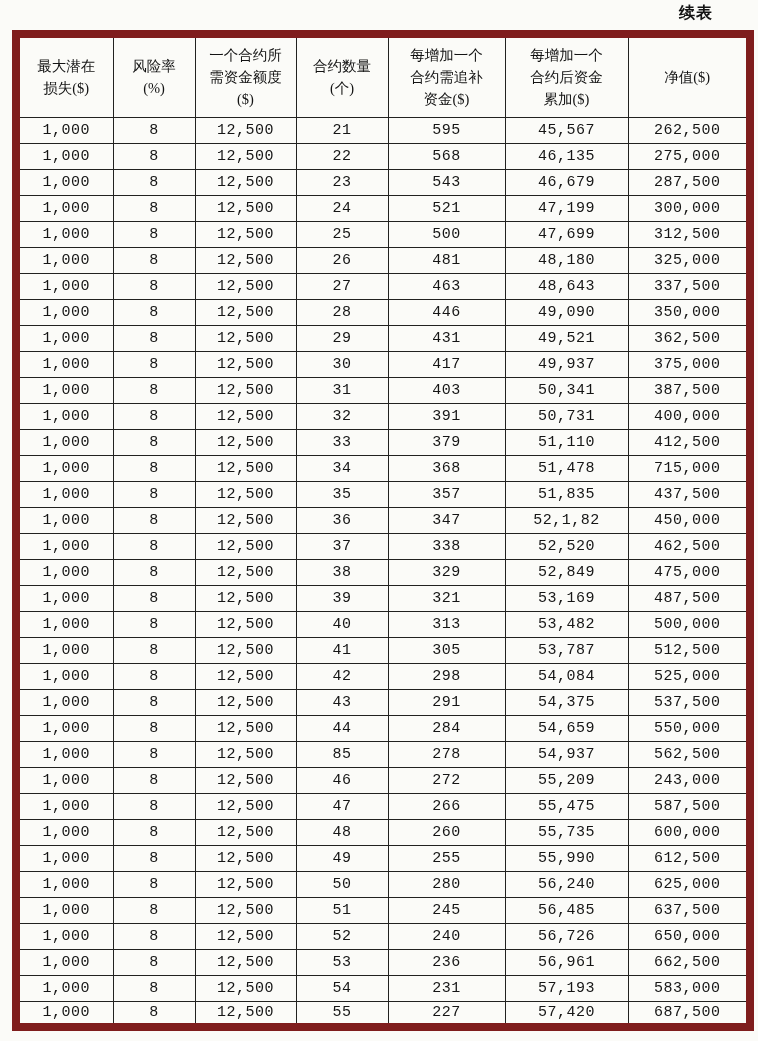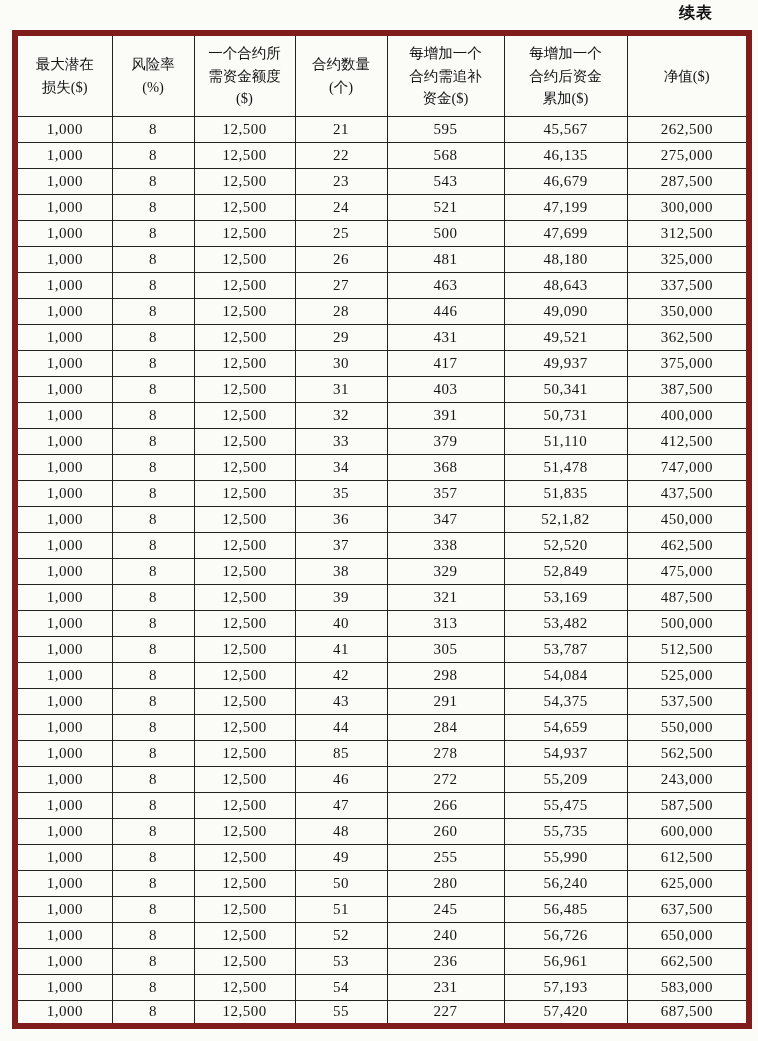--- a/index.html
+++ b/index.html
@@ -26,21 +26,21 @@
     letter-spacing: 1px;
     color: #141414;
   }
   table.tbl {
     position: absolute;
     left: 12px;
     top: 30px;
     width: 734px;
     border-collapse: collapse;
     table-layout: fixed;
-    border: 6px solid #7f1d1d;
+    border: 8px solid #7f1d1d;
     background: transparent;
   }
   .tbl th, .tbl td {
     border: 1px solid #222220;
     text-align: center;
     vertical-align: middle;
     padding: 0;
     overflow: hidden;
   }
   .tbl thead tr {
@@ -48,20 +48,21 @@
   }
   .tbl th {
     font-weight: normal;
     font-size: 14.5px;
     line-height: 1.55;
     white-space: pre-line;
     color: #131313;
   }
   .tbl tbody tr {
     height: 26px;
+    font-family: Liberation Mono, monospace;
   }
   .tbl td {
     font-size: 15px;
     letter-spacing: 0.5px;
     color: #151515;
   }
 </style>
 </head>
 <body>
 
@@ -216,21 +217,21 @@
           <td>51,110</td>
           <td>412,500</td>
         </tr>
         <tr>
           <td>1,000</td>
           <td>8</td>
           <td>12,500</td>
           <td>34</td>
           <td>368</td>
           <td>51,478</td>
-          <td>747,000</td>
+          <td>715,000</td>
         </tr>
         <tr>
           <td>1,000</td>
           <td>8</td>
           <td>12,500</td>
           <td>35</td>
           <td>357</td>
           <td>51,835</td>
           <td>437,500</td>
         </tr>

